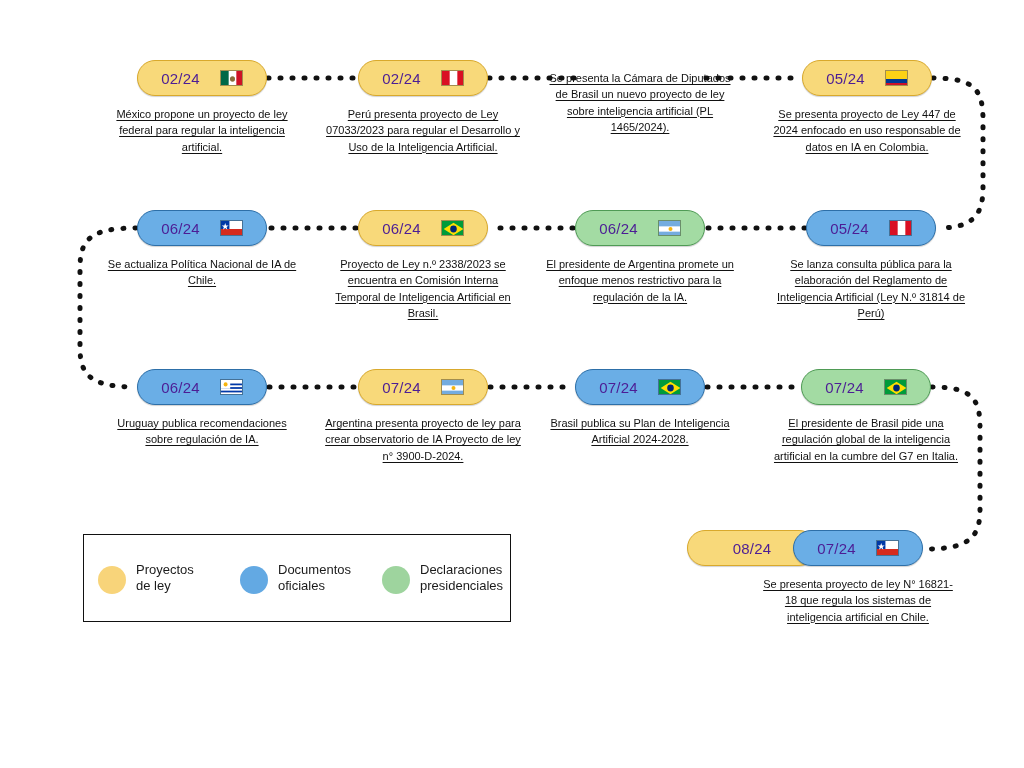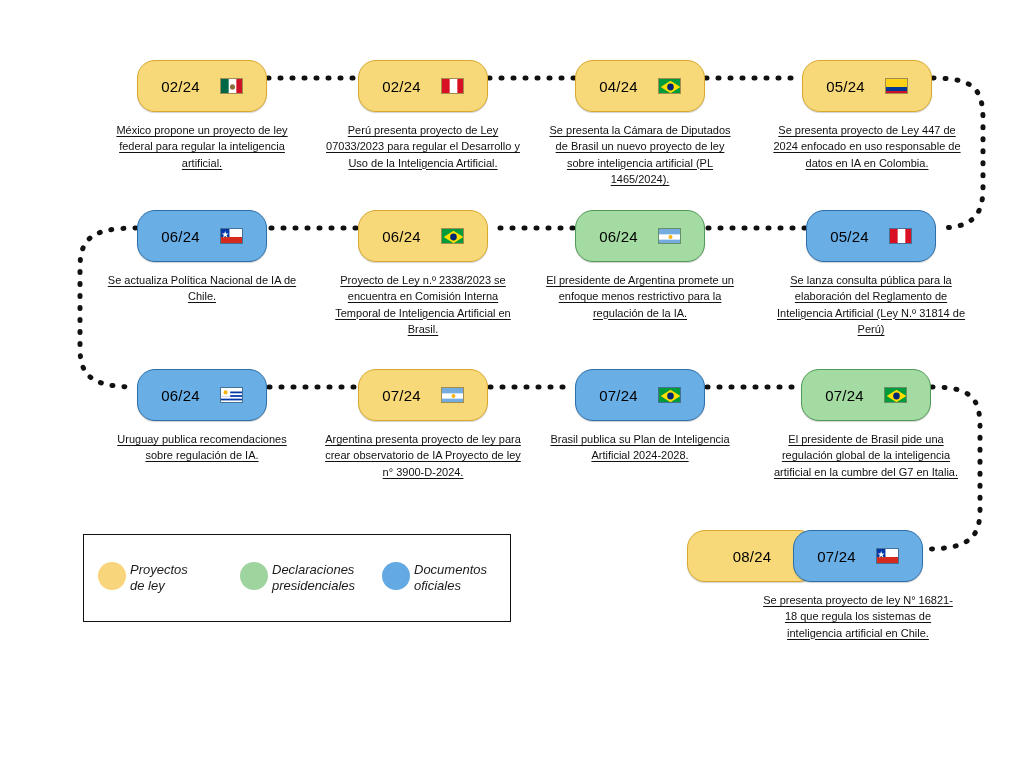--- a/index.html
+++ b/index.html
@@ -29,27 +29,27 @@
     width: 200px;
     margin-left: -100px;
     text-align: center;
   }
 
   .pill {
     display: inline-flex;
     align-items: center;
     justify-content: center;
     gap: 20px;
-    height: 52px;
+    height: 36px;
     min-width: 130px;
     padding: 0 20px;
     border-radius: 18px;
     font-size: 15px;
     letter-spacing: 0.2px;
-    color: #000000;
+    color: #4c1d95;
     position: relative;
     box-shadow: 0 1px 1px rgba(0,0,0,0.18);
   }
   .pill.law   { background: #f8d97a; border: 1.5px solid #d9a92c; }
   .pill.doc   { background: #6aaee6; border: 1.5px solid #2d6fa8; }
   .pill.decl  { background: #a3dba3; border: 1.5px solid #4f9b55; }
 
   .pill .date { font-size: 15px; white-space: nowrap; }
 
   .flag {
@@ -78,25 +78,24 @@
     left: 83px; top: 534px;
     width: 428px; height: 88px;
     border: 1.5px solid #111111;
     background: #ffffff;
     display: flex;
     align-items: center;
     z-index: 4;
   }
   .legend-item {
     display: flex;
-    align-items: flex-start;
-    gap: 4px;
+    align-items: flex-end;
+    gap: 10px;
     flex: 1 1 0;
     padding-left: 14px;
-    font-style: italic;
   }
   .legend-dot {
     width: 28px; height: 28px;
     border-radius: 50%;
     flex: 0 0 auto;
   }
   .legend-dot.law  { background: #f8d47a; }
   .legend-dot.doc  { background: #63a9e3; }
   .legend-dot.decl { background: #9ed49e; }
   .legend-label {
@@ -147,28 +146,21 @@
             </svg></span>
         </div><div class="caption">México propone un proyecto de ley federal para regular la inteligencia artificial.</div></div>
       <div class="node" style="left: 423px; top: 60px;"><div class="pill law">
           <span class="date">02/24</span>
           <span class="flag"><svg viewBox="0 0 3 2" preserveAspectRatio="none" width="23" height="16">
               <rect width="3" height="2" fill="#fff"></rect>
               <rect width="1" height="2" fill="#d91023"></rect>
               <rect x="2" width="1" height="2" fill="#d91023"></rect>
             </svg></span>
         </div><div class="caption">Perú presenta proyecto de Ley 07033/2023 para regular el Desarrollo y Uso de la Inteligencia Artificial.</div></div>
-      <div class="node" style="left: 640px; top: 60px;"><div class="pill law">
-          <span class="date">04/24</span>
-          <span class="flag"><svg viewBox="0 0 3 2" preserveAspectRatio="none" width="23" height="16">
-              <rect width="3" height="2" fill="#009b3a"></rect>
-              <polygon points="1.5,0.22 2.78,1 1.5,1.78 0.22,1" fill="#fedf00"></polygon>
-              <circle cx="1.5" cy="1" r="0.43" fill="#002776"></circle>
-            </svg></span>
-        </div><div class="caption">Se presenta la Cámara de Diputados de Brasil un nuevo proyecto de ley sobre inteligencia artificial (PL 1465/2024).</div></div>
+      <div class="node" style="left: 640px; top: 60px;"><div class="caption">Se presenta la Cámara de Diputados de Brasil un nuevo proyecto de ley sobre inteligencia artificial (PL 1465/2024).</div></div>
       <div class="node" style="left: 867px; top: 60px;"><div class="pill law">
           <span class="date">05/24</span>
           <span class="flag"><svg viewBox="0 0 3 2" preserveAspectRatio="none" width="23" height="16">
               <rect width="3" height="2" fill="#fcd116"></rect>
               <rect y="1" width="3" height="0.5" fill="#003893"></rect>
               <rect y="1.5" width="3" height="0.5" fill="#ce1126"></rect>
             </svg></span>
         </div><div class="caption">Se presenta proyecto de Ley 447 de 2024 enfocado en uso responsable de datos en IA en Colombia.</div></div>
       <div class="node" style="left: 202px; top: 210px;"><div class="pill doc">
           <span class="date">06/24</span>
@@ -255,24 +247,24 @@
         </div><div class="caption">Se presenta proyecto de ley N° 16821-18 que regula los sistemas de inteligencia artificial en Chile.</div></div>
     </div>
 
   <div id="legend">
     <div class="legend-item">
       <span class="legend-dot law"></span>
       <span class="legend-label">Proyectos
 de ley</span>
     </div>
     <div class="legend-item">
+      <span class="legend-dot doc"></span>
+      <span class="legend-label">Documentos
+oficiales</span>
+    </div>
+    <div class="legend-item">
       <span class="legend-dot decl"></span>
       <span class="legend-label">Declaraciones
 presidenciales</span>
     </div>
-    <div class="legend-item">
-      <span class="legend-dot doc"></span>
-      <span class="legend-label">Documentos
-oficiales</span>
-    </div>
   </div>
 
 </div>
 
 </body></html>

